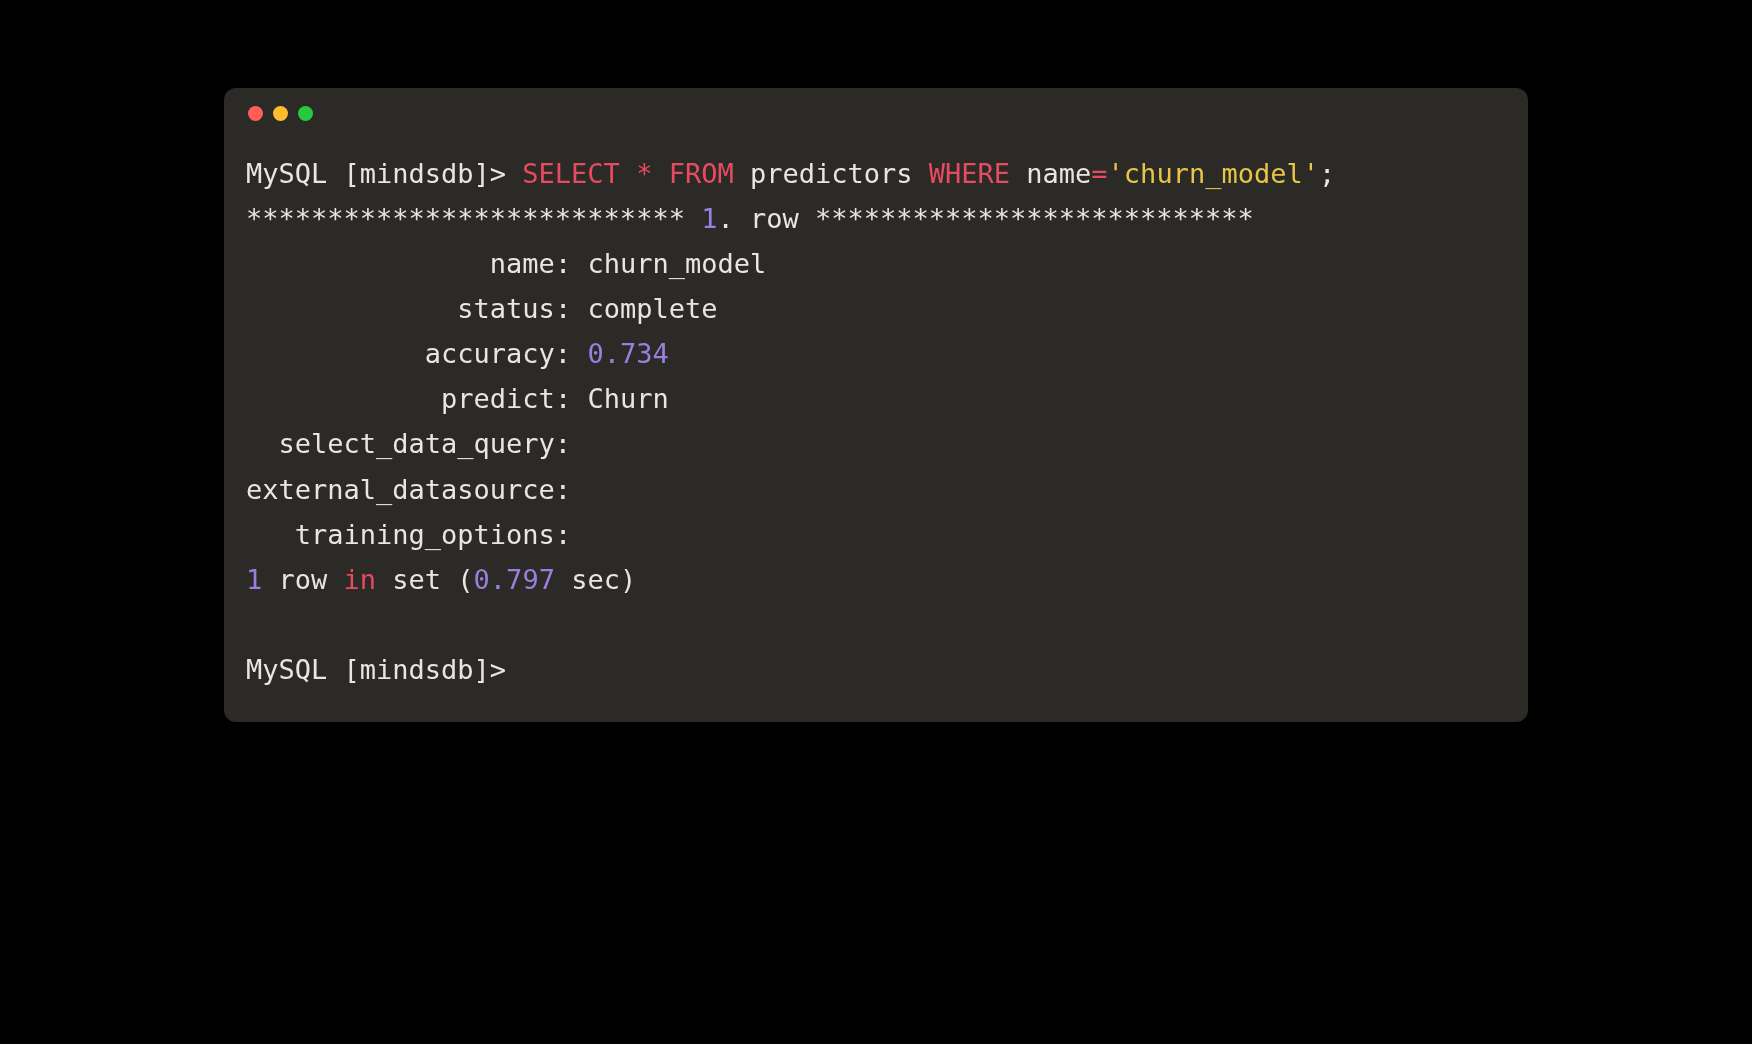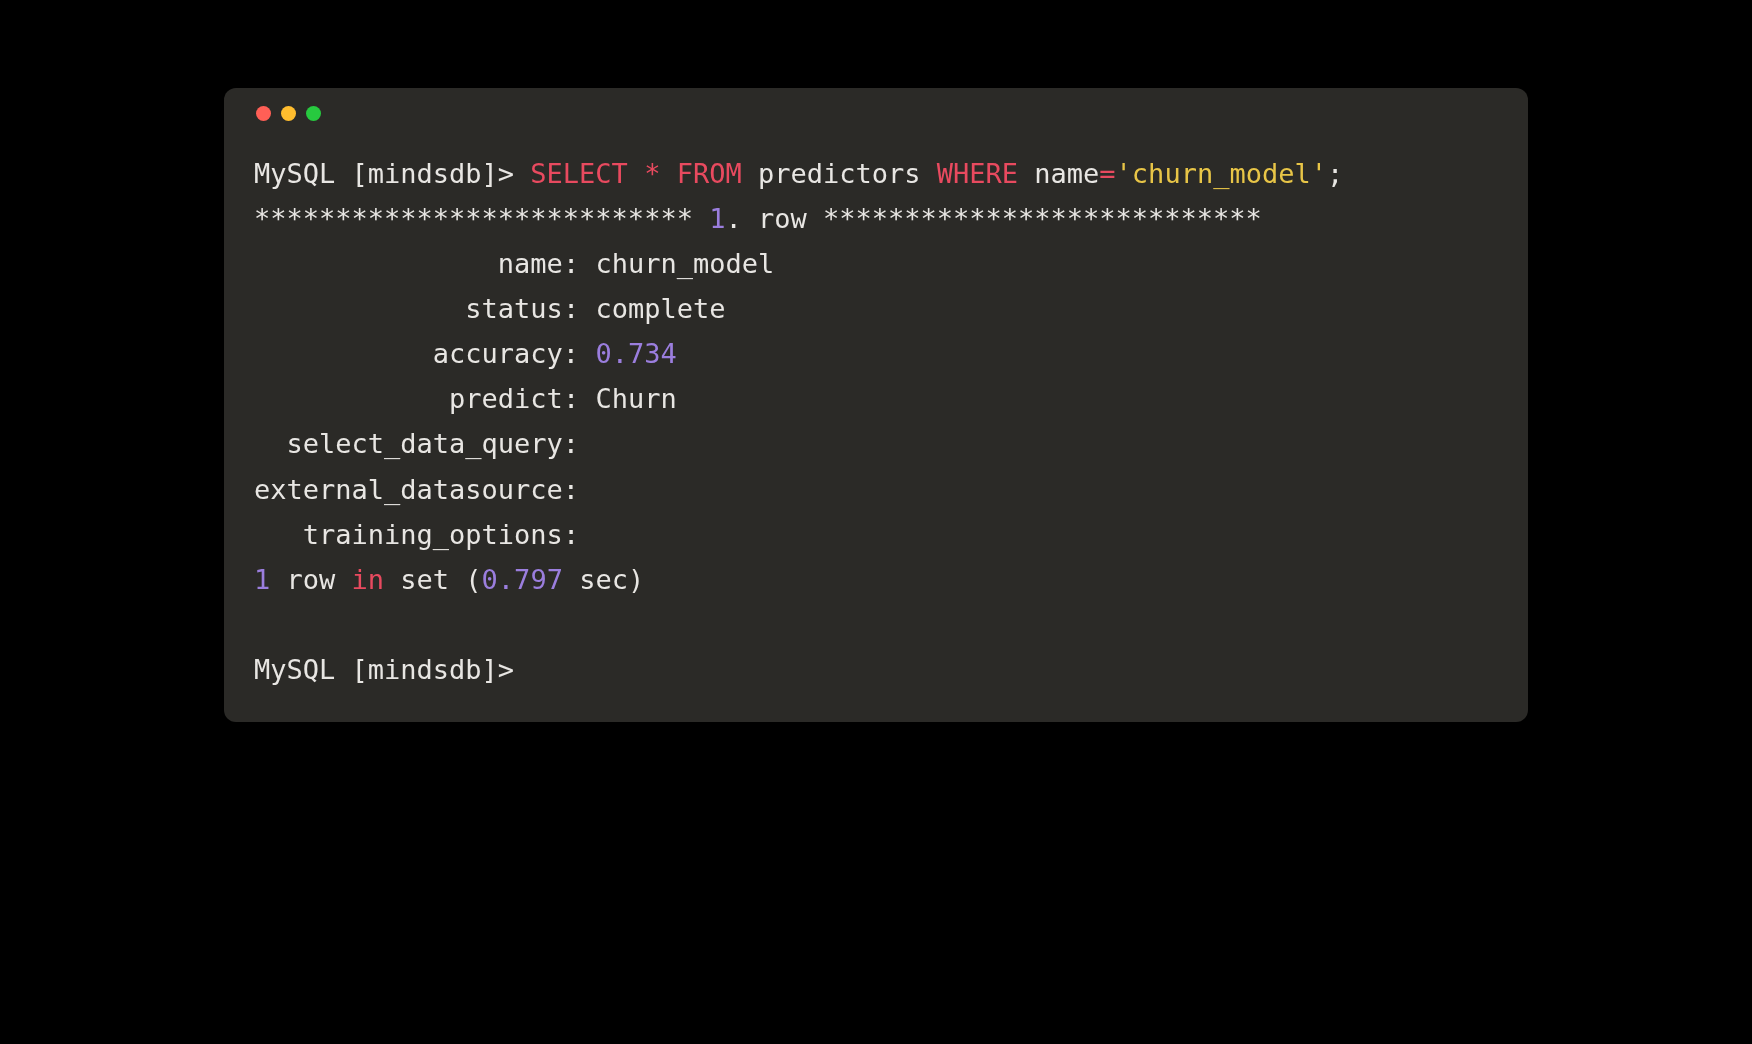--- a/index.html
+++ b/index.html
@@ -15,21 +15,21 @@
       display: flex;
       align-items: flex-start;
       justify-content: center;
       padding-top: 88px;
     }
     
     .terminal-window {
       background: #2b2a27;
       border-radius: 12px;
       width: 1304px;
-      padding: 18px 22px 30px 30px;
+      padding: 18px 22px 30px 22px;
       font-family: "SF Mono", "Menlo", "Monaco", "Consolas", monospace;
       font-size: 27px;
       line-height: 1.67;
       color: #e8e6e3;
     }
     
     .window-controls {
       display: flex;
       gap: 10px;
       margin-bottom: 30px;

